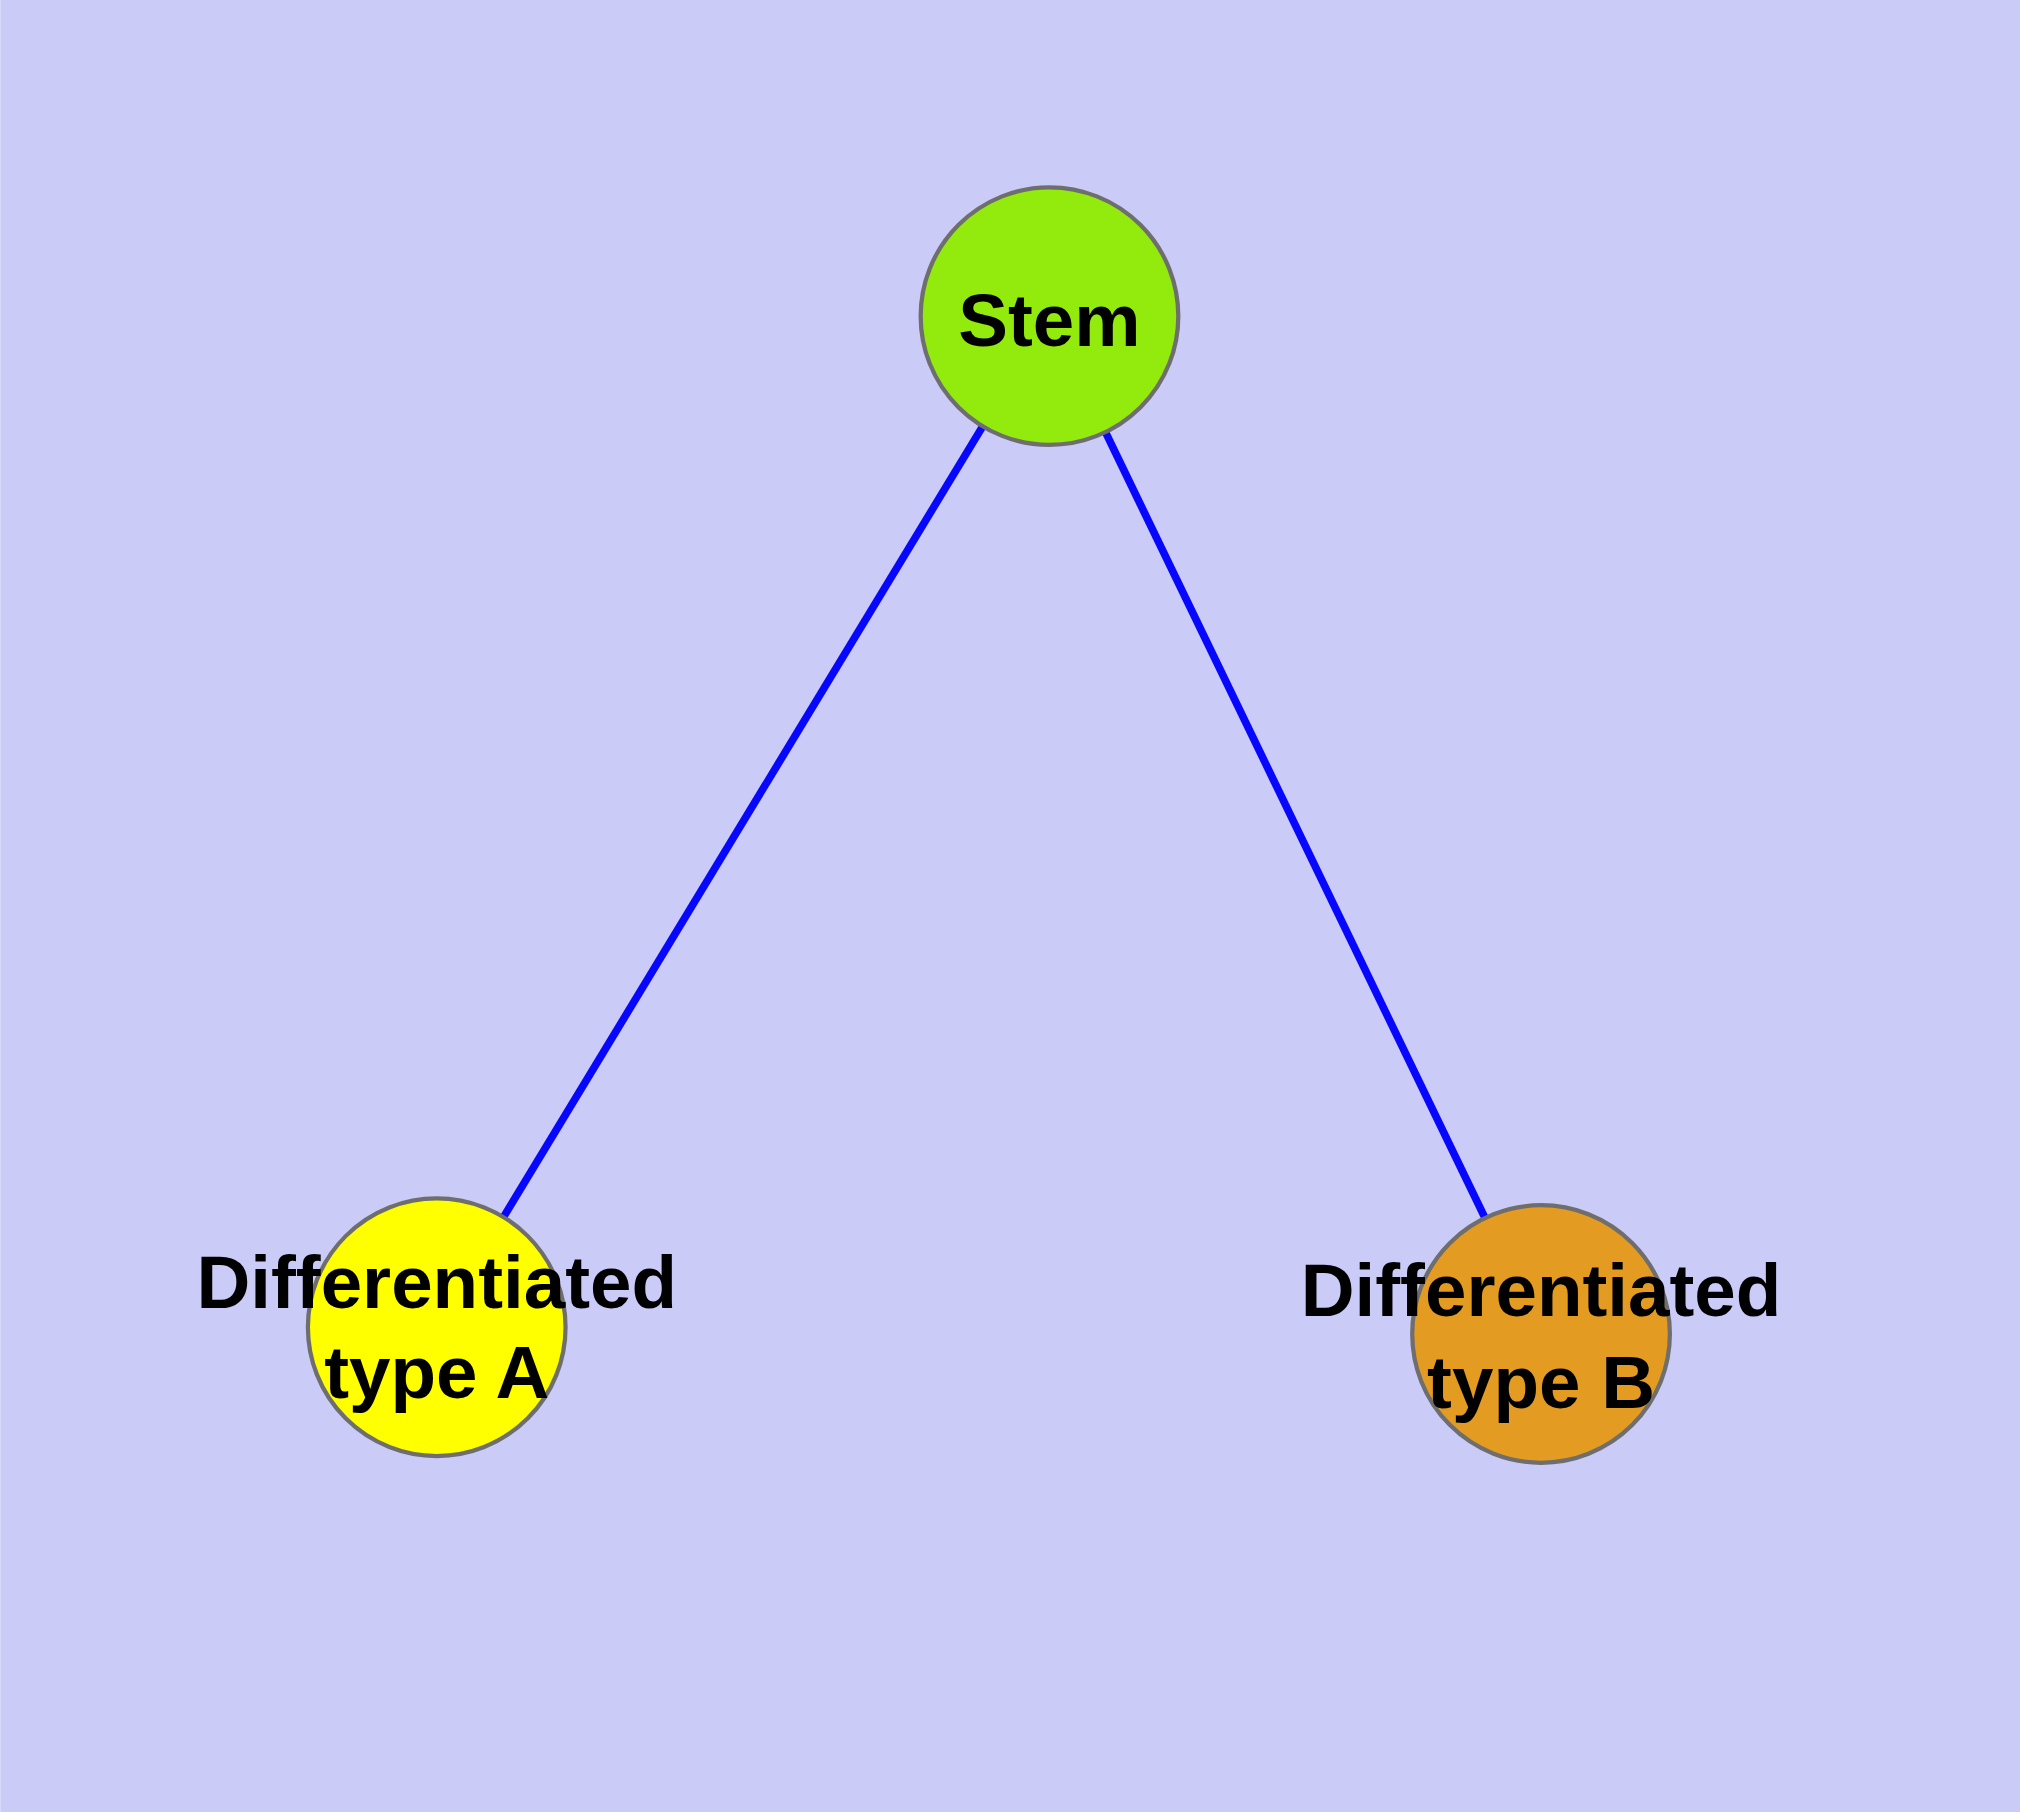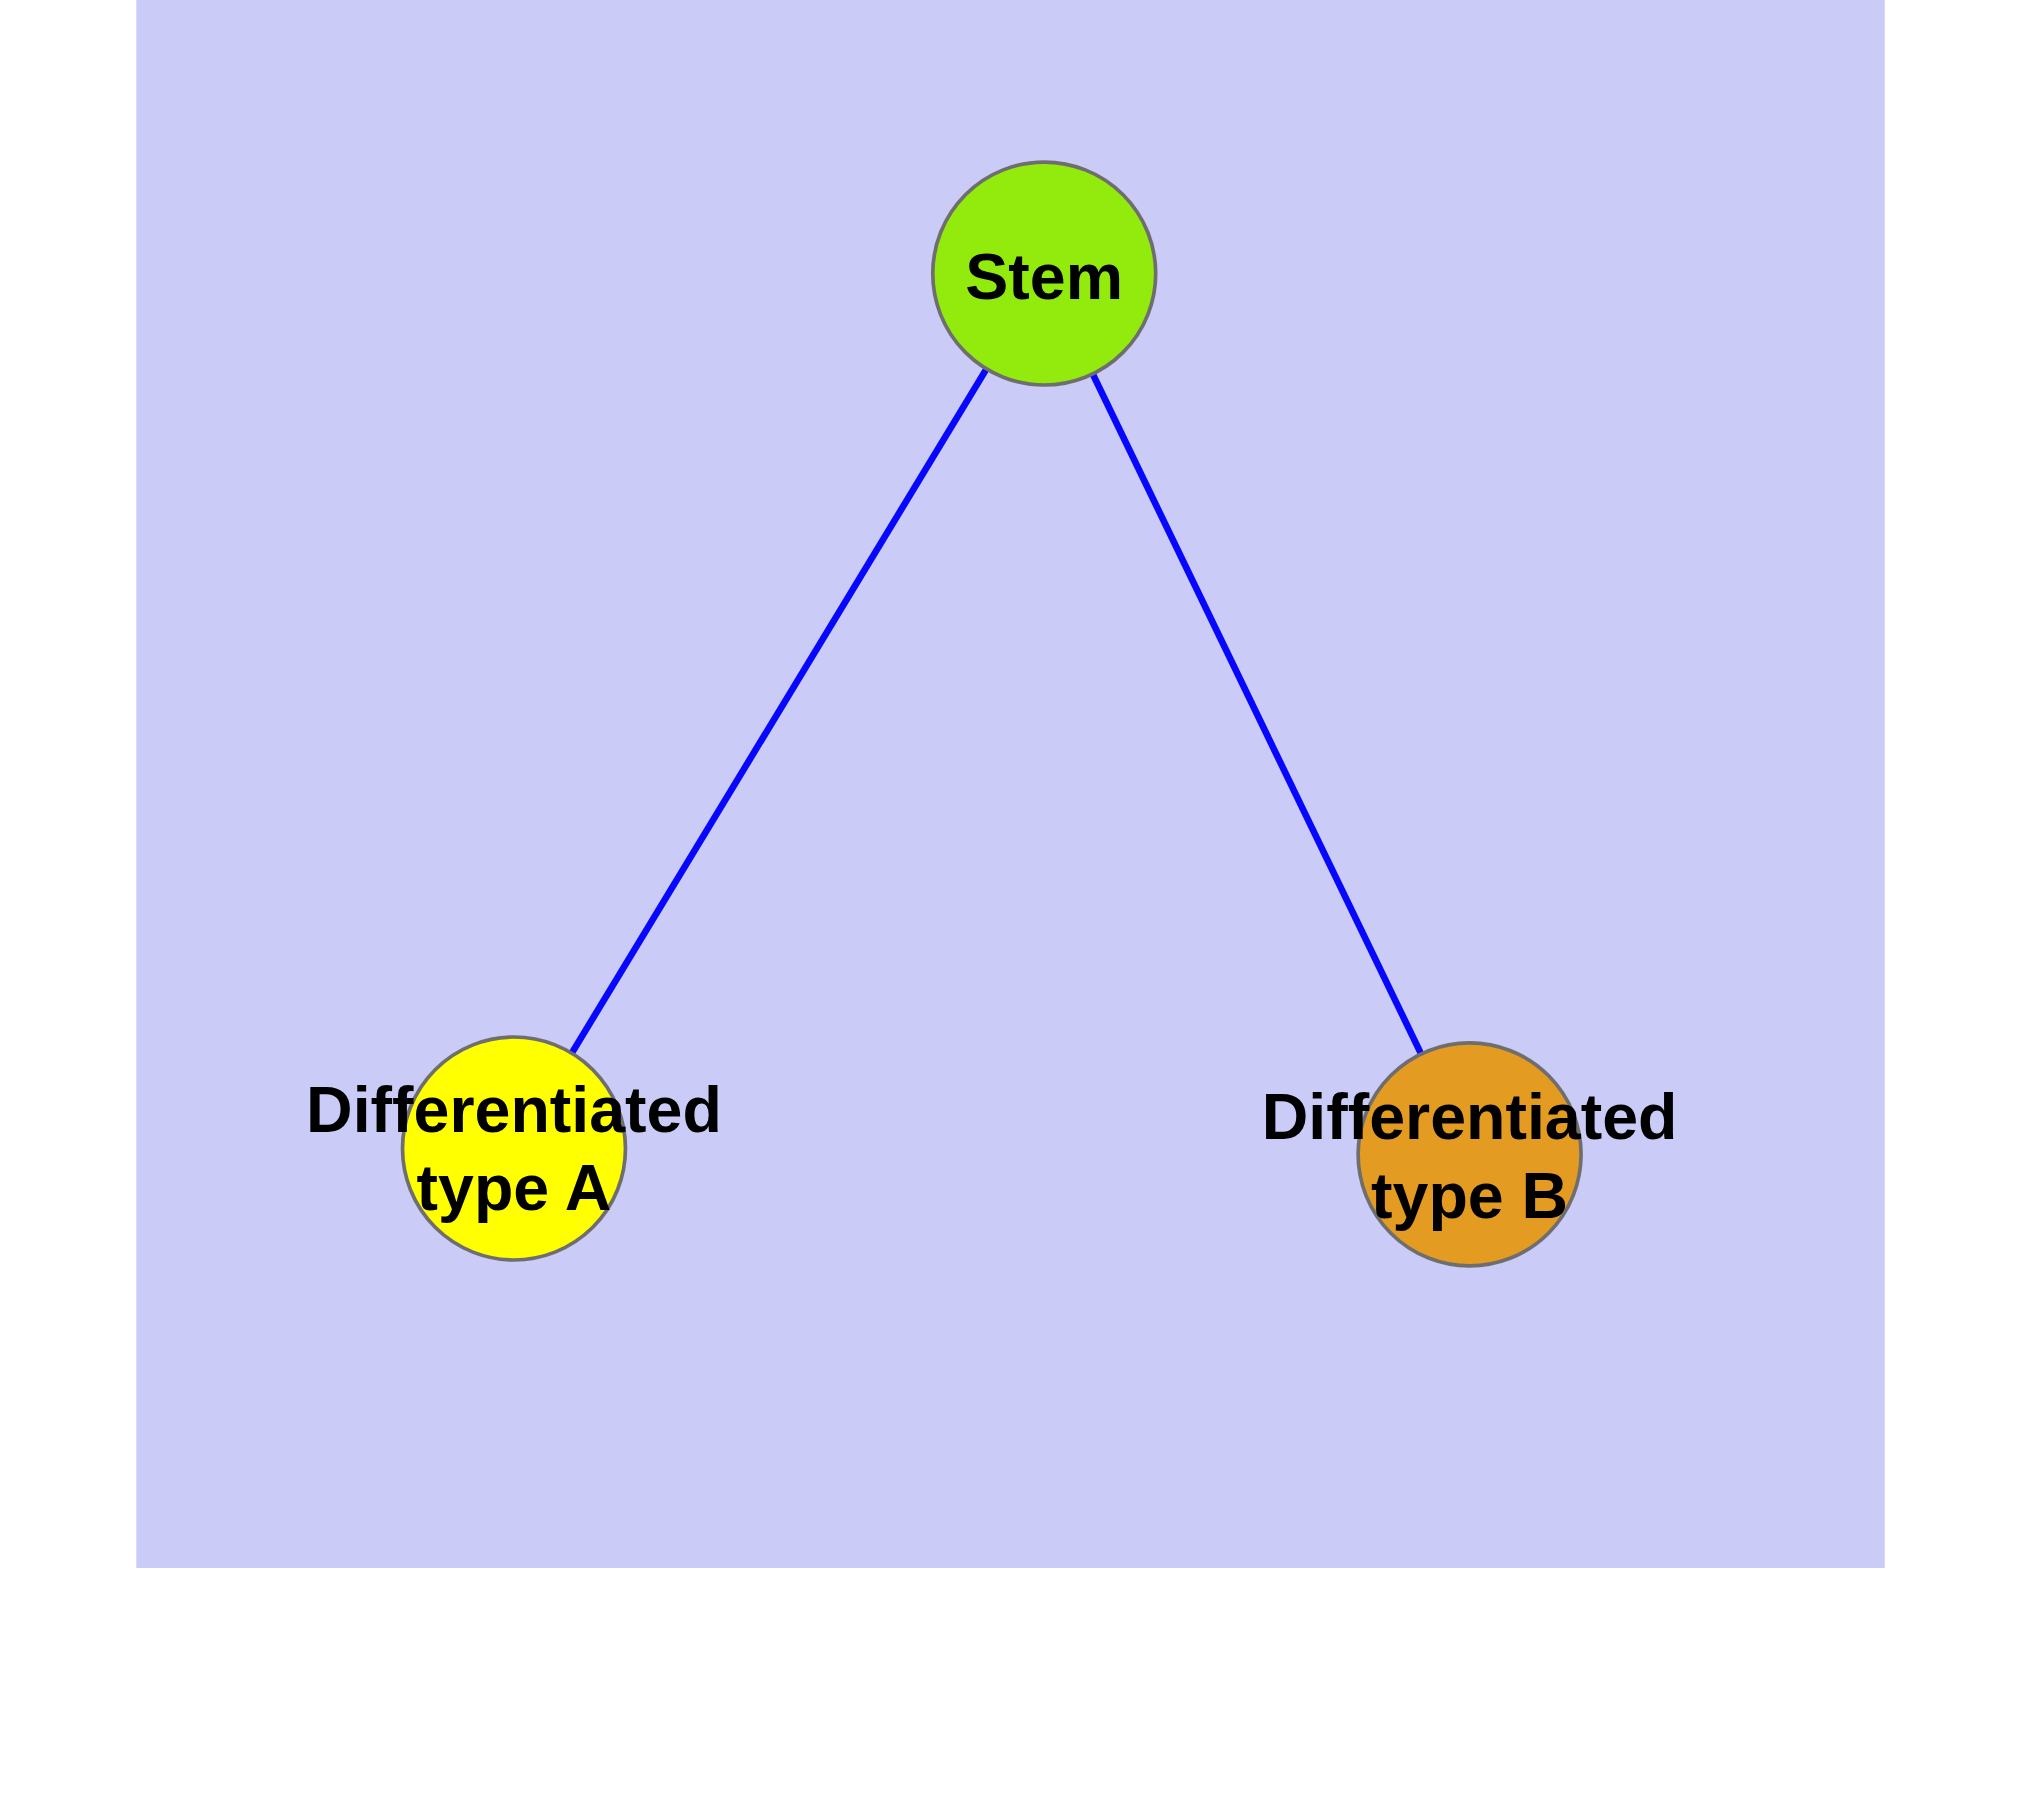--- a/index.html
+++ b/index.html
@@ -2,21 +2,21 @@
 <html style="font-size:13.6px"><head>
 <meta charset="utf-8">
 <style>
   html, body {
     margin: 0;
     padding: 0;
     background: #ffffff;
   }
   .stage {
     width: 2021px;
-    height: 1568px;
+    height: 1812px;
     position: relative;
     overflow: hidden;
   }
   .stage svg {
     display: block;
     width: 100%;
     height: 100%;
   }
   .node-label {
     font-family: "Liberation Sans", sans-serif;

